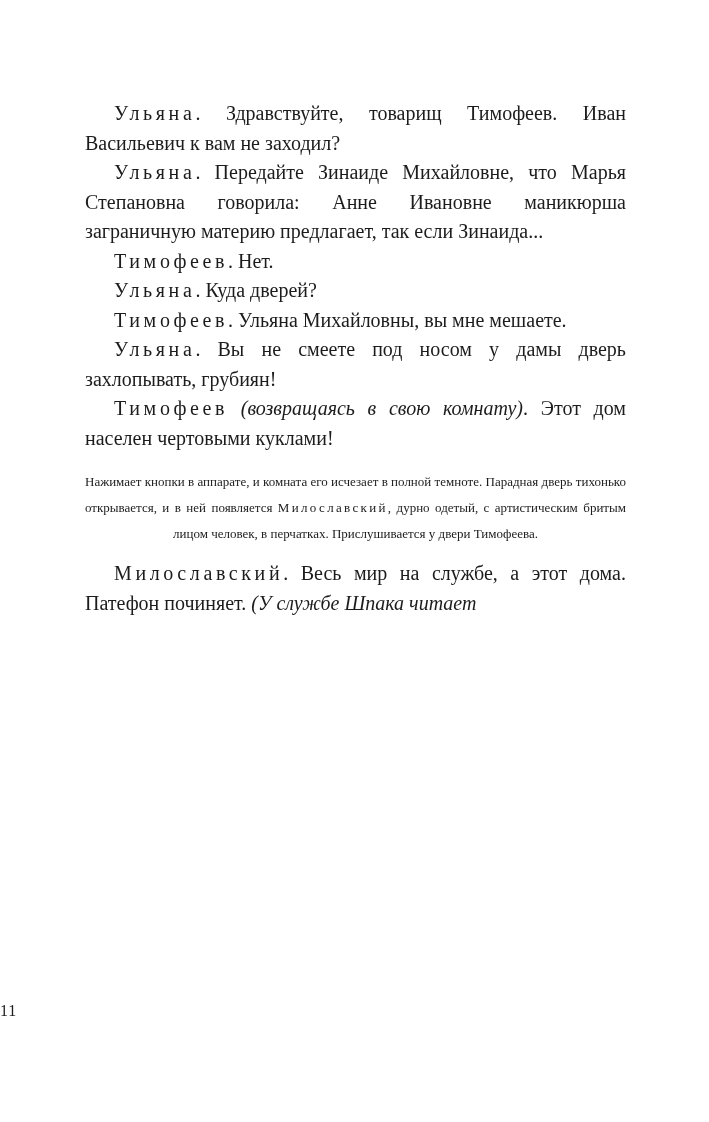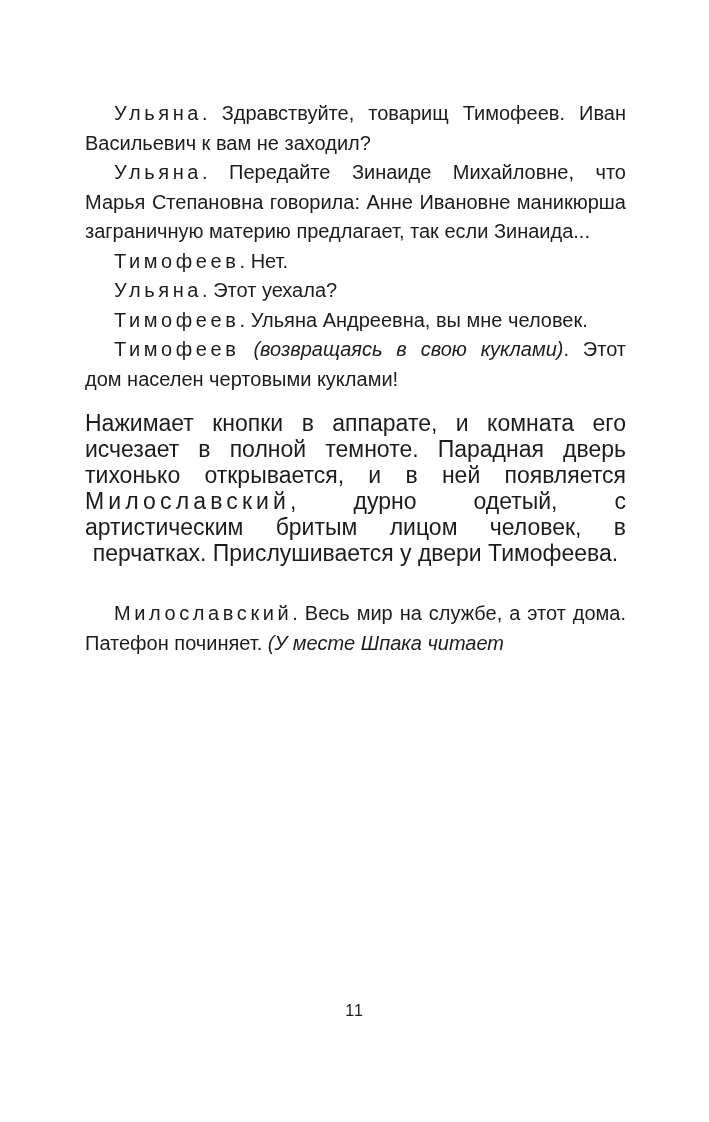--- a/index.html
+++ b/index.html
@@ -5,70 +5,70 @@
   html, body {
     margin: 0;
     padding: 0;
     background: #ffffff;
   }
   .page {
     position: relative;
     width: 709px;
     height: 1122px;
     background: #ffffff;
-    font-family: Liberation Sans, sans-serif;
+    font-family: Liberation Serif, serif;
     color: #1c1c1c;
     overflow: hidden;
   }
   .text-body {
     position: absolute;
     left: 85px;
     width: 541px;
     top: 99px;
   }
   p.dialogue {
     margin: 0;
     font-size: 20px;
     line-height: 29.5px;
     text-align: justify;
     text-indent: 29px;
   }
   p.stage {
-    margin: 16px 0 33px 0;
-    font-size: 23px;
+    margin: 16px 0 12px 0;
+    font-size: 13px;
     line-height: 26px;
     text-align: justify;
     text-align-last: center;
     text-indent: 0;
   }
   .spaced {
     letter-spacing: 0.18em;
   }
   .italic {
     font-style: italic;
   }
   .page-number {
     position: absolute;
     left: 0;
     right: 0;
     top: 1002px;
-    text-align: center;
     font-size: 16px;
     letter-spacing: 0.06em;
     color: #1c1c1c;
   }
 </style>
 </head>
 <body>
 
 <div class="page">
   <div class="text-body">
       <p class="dialogue"><span class="spaced">Ульяна</span><span>. Здравствуйте, товарищ Тимофеев. Иван Васильевич к вам не заходил?</span></p>
       <p class="dialogue"><span class="spaced">Ульяна</span><span>. Передайте Зинаиде Михайловне, что Марья Степановна говорила: Анне Ивановне маникюрша заграничную материю предлагает, так если Зинаида...</span></p>
       <p class="dialogue"><span class="spaced">Тимофеев</span><span>. Нет.</span></p>
-      <p class="dialogue"><span class="spaced">Ульяна</span><span>. Этот уехала?</span></p>
-      <p class="dialogue"><span class="spaced">Тимофеев</span><span>. Ульяна Андреевна, вы мне человек.</span></p>
-      <p class="dialogue"><span class="spaced">Тимофеев</span><span> </span><span class="italic">(возвращаясь в свою куклами)</span><span>. Этот дом населен чертовыми куклами!</span></p>
+      <p class="dialogue"><span class="spaced">Ульяна</span><span>. Куда дверей?</span></p>
+      <p class="dialogue"><span class="spaced">Тимофеев</span><span>. Ульяна Михайловны, вы мне мешаете.</span></p>
+      <p class="dialogue"><span class="spaced">Ульяна</span><span>. Вы не смеете под носом у дамы дверь захлопывать, грубиян!</span></p>
+      <p class="dialogue"><span class="spaced">Тимофеев</span><span> </span><span class="italic">(возвращаясь в свою комнату)</span><span>. Этот дом населен чертовыми куклами!</span></p>
       <p class="stage"><span>Нажимает кнопки в аппарате, и комната его исчезает в полной темноте. Парадная дверь тихонько открывается, и в ней появляется </span><span class="spaced">Милославский</span><span>, дурно одетый, с артистическим бритым лицом человек, в перчатках. Прислушивается у двери Тимофеева.</span></p>
-      <p class="dialogue"><span class="spaced">Милославский</span><span>. Весь мир на службе, а этот дома. Патефон починяет. </span><span class="italic">(У месте Шпака читает</span></p>
+      <p class="dialogue"><span class="spaced">Милославский</span><span>. Весь мир на службе, а этот дома. Патефон починяет. </span><span class="italic">(У службе Шпака читает</span></p>
     </div>
   <div class="page-number">11</div>
 </div>
 
 </body></html>

